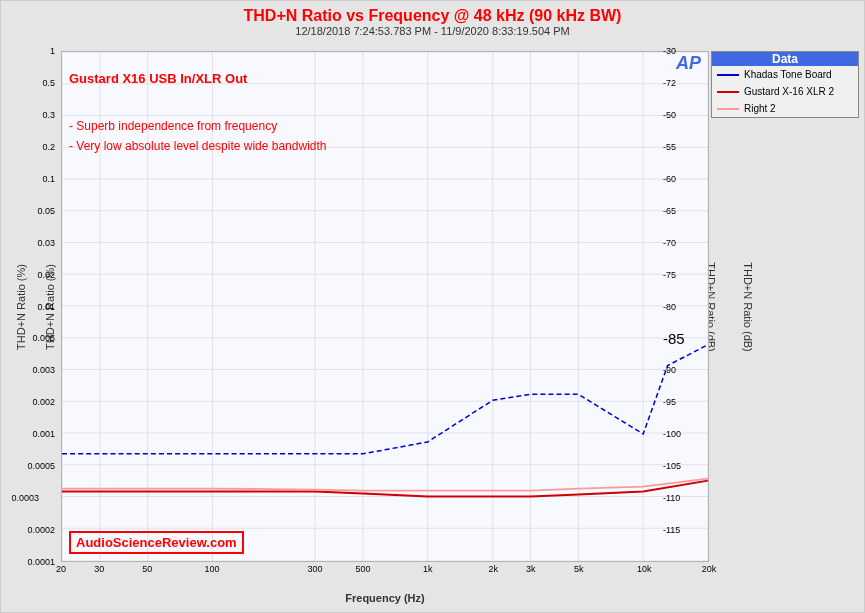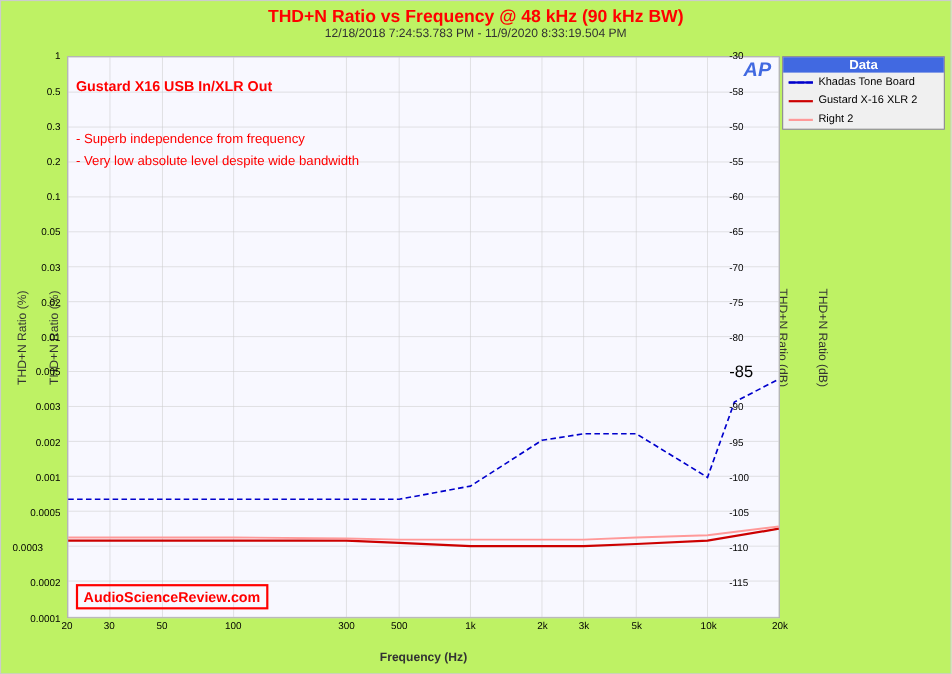--- a/index.html
+++ b/index.html
@@ -7,21 +7,21 @@
       width: 865px;
       height: 613px;
       background: #fff;
       font-family: Arial, sans-serif;
       overflow: hidden;
     }
     .chart-container {
       width: 865px;
       height: 613px;
       position: relative;
-      background: #bef264;
+      background: #e5e5e5;
       border: 1px solid #ccc;
     }
     .chart-title {
       text-align: center;
       color: #ff0000;
       font-size: 16px;
       font-weight: bold;
       padding-top: 6px;
     }
     .chart-subtitle {
@@ -190,21 +190,21 @@
     <div style="position:absolute;top:68.75%;right:4px;font-size:9px;transform:translateY(-50%)">0.002</div>
     <div style="position:absolute;top:75%;right:4px;font-size:9px;transform:translateY(-50%)">0.001</div>
     <div style="position:absolute;top:81.25%;right:4px;font-size:9px;transform:translateY(-50%)">0.0005</div>
     <div style="position:absolute;top:87.5%;right:20px;font-size:9px;transform:translateY(-50%)">0.0003</div>
     <div style="position:absolute;top:93.75%;right:4px;font-size:9px;transform:translateY(-50%)">0.0002</div>
     <div style="position:absolute;top:100%;right:4px;font-size:9px;transform:translateY(-50%)">0.0001</div>
   </div>
 
   <div style="position:absolute;top:50px;right:155px;width:50px;bottom:50px;">
     <div style="position:absolute;top:0%;left:4px;font-size:9px;transform:translateY(-50%)">-30</div>
-    <div style="position:absolute;top:6.25%;left:4px;font-size:9px;transform:translateY(-50%)">-58</div>
+    <div style="position:absolute;top:6.25%;left:4px;font-size:9px;transform:translateY(-50%)">-72</div>
     <div style="position:absolute;top:12.5%;left:4px;font-size:9px;transform:translateY(-50%)">-50</div>
     <div style="position:absolute;top:18.75%;left:4px;font-size:9px;transform:translateY(-50%)">-55</div>
     <div style="position:absolute;top:25%;left:4px;font-size:9px;transform:translateY(-50%)">-60</div>
     <div style="position:absolute;top:31.25%;left:4px;font-size:9px;transform:translateY(-50%)">-65</div>
     <div style="position:absolute;top:37.5%;left:4px;font-size:9px;transform:translateY(-50%)">-70</div>
     <div style="position:absolute;top:43.75%;left:4px;font-size:9px;transform:translateY(-50%)">-75</div>
     <div style="position:absolute;top:50%;left:4px;font-size:9px;transform:translateY(-50%)">-80</div>
     <div style="position:absolute;top:56.25%;left:4px;font-size:15px;transform:translateY(-50%)">-85</div>
     <div style="position:absolute;top:62.5%;left:4px;font-size:9px;transform:translateY(-50%)">-90</div>
     <div style="position:absolute;top:68.75%;left:4px;font-size:9px;transform:translateY(-50%)">-95</div>

